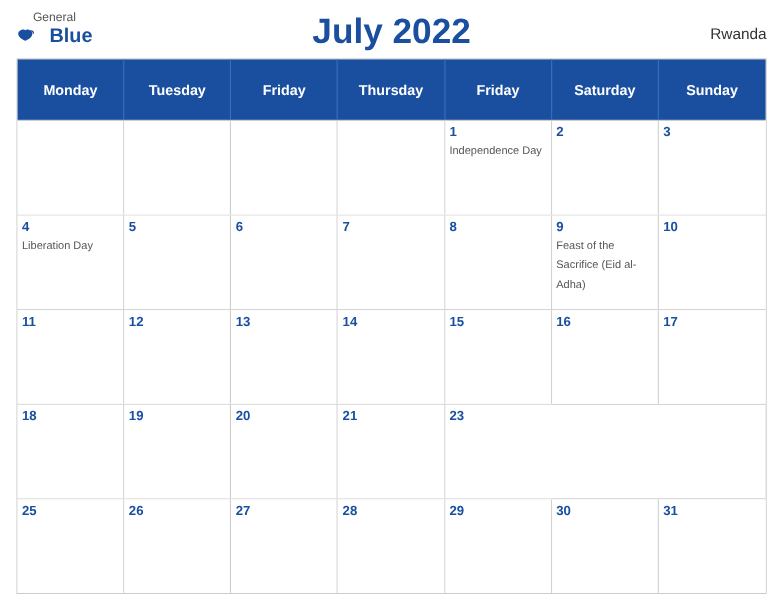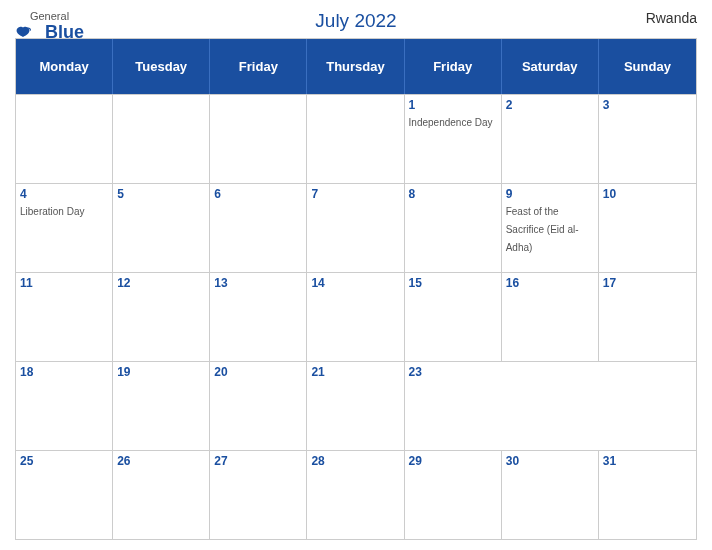--- a/index.html
+++ b/index.html
@@ -47,27 +47,27 @@
       gap: 14px;
       text-align: center;
     }
     .logo-bird {
       width: 16px;
       height: 16px;
     }
     .country {
       position: absolute;
       right: 0;
-      top: 0;
+      top: 12px;
       font-size: 14px;
       color: #333;
     }
     .title {
-      font-size: 19px;
-      font-weight: normal;
+      font-size: 32px;
+      font-weight: bold;
       color: #1a4fa0;
       text-align: center;
     }
     .calendar {
       flex: 1;
       display: flex;
       flex-direction: column;
       border: 1px solid #ccc;
     }
     .day-headers {

